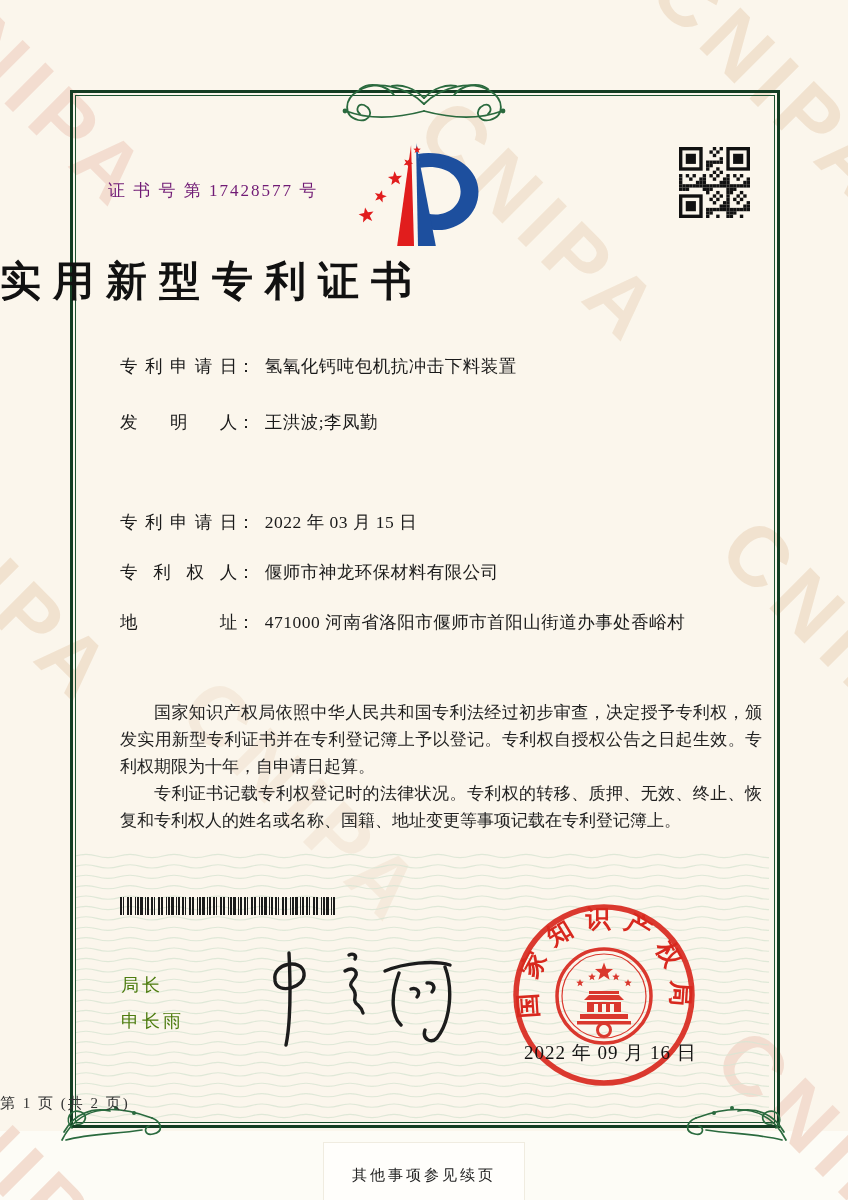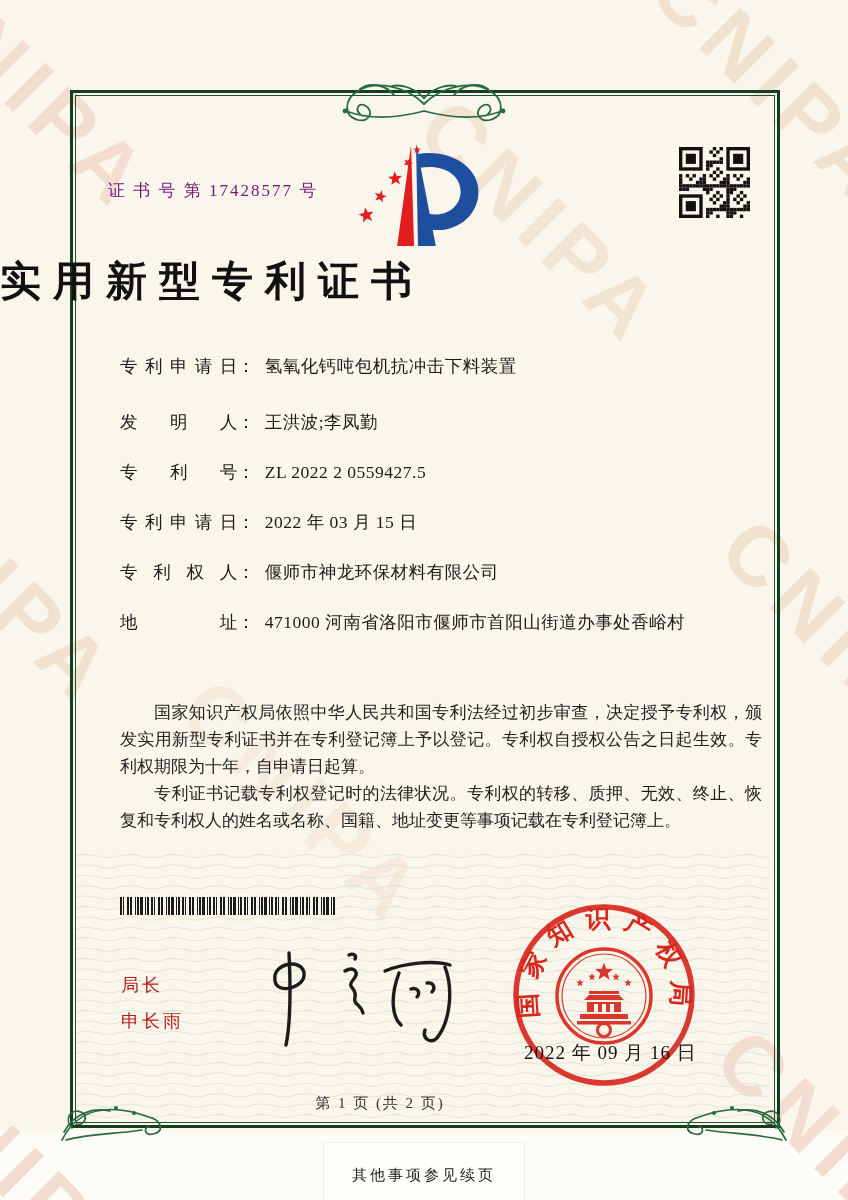--- a/index.html
+++ b/index.html
@@ -49,23 +49,23 @@
   }
   .fcolon{display:inline-block;margin-right:10px;}
   .fvalue{letter-spacing:0.5px;}
   .field2{position:absolute;left:455px;font-size:17.5px;color:#1a1a1a;white-space:nowrap;}
   .flabel2{display:inline-block;width:5.6em;text-align:justify;text-align-last:justify;}
   .paras{
     position:absolute;left:120px;top:699px;width:642px;
     font-size:17px;line-height:27px;color:#222;text-align:justify;
   }
   .paras p{margin:0;text-indent:2em;}
-  .signer{position:absolute;left:121px;font-size:18px;letter-spacing:3px;color:#b91c1c;}
+  .signer{position:absolute;left:121px;font-size:18px;letter-spacing:3px;color:#4d7c0f;}
   .pageno{
-    position:absolute;left:0;top:1094px;width:760px;text-align:center;
+    position:absolute;left:0;top:1094px;width:760px;text-align:left;
     font-size:15px;letter-spacing:2px;color:#333;
   }
   .note{
     position:absolute;left:0;top:1142px;width:848px;text-align:center;z-index:5;
   }
   .note span{
     display:inline-block;background:#fffefb;border:1px solid #f0ece0;
     padding:23px 28px;font-size:15px;letter-spacing:3px;color:#222;
   }
   .seal-date{
@@ -302,23 +302,20 @@
     </svg>
 
   <div class="title">实用新型专利证书</div>
 
   <div class="field" style="top:354px;">
     <span class="flabel">专利申请日</span><span class="fcolon">：</span><span class="fvalue">氢氧化钙吨包机抗冲击下料装置</span>
   </div>
   <div class="field" style="top:410px;">
     <span class="flabel">发明人</span><span class="fcolon">：</span><span class="fvalue">王洪波;李凤勤</span>
   </div>
-  <div class="field" style="top:460px;">
-    <span class="flabel">专利号</span><span class="fcolon">：</span><span class="fvalue">ZL 2022 2 0559427.5</span>
-  </div>
   <div class="field" style="top:510px;">
     <span class="flabel">专利申请日</span><span class="fcolon">：</span><span class="fvalue">2022 年 03 月 15 日</span>
   </div>
   <div class="field" style="top:560px;">
     <span class="flabel">专利权人</span><span class="fcolon">：</span><span class="fvalue">偃师市神龙环保材料有限公司</span>
   </div>
   <div class="field" style="top:610px;">
     <span class="flabel">地址</span><span class="fcolon">：</span><span class="fvalue">471000  河南省洛阳市偃师市首阳山街道办事处香峪村</span>
   </div>
 

